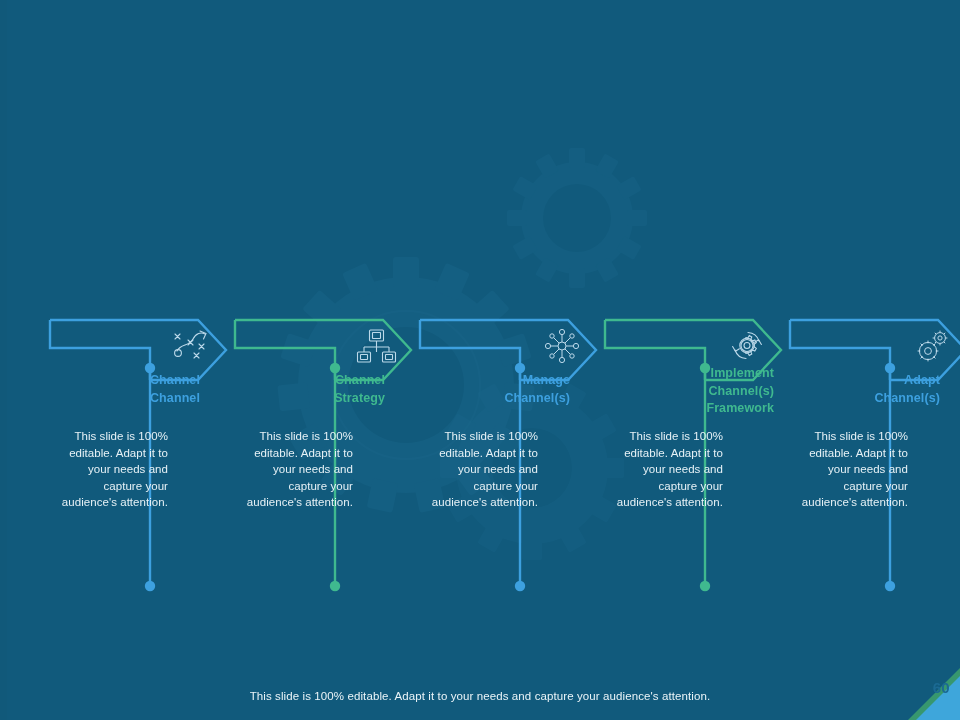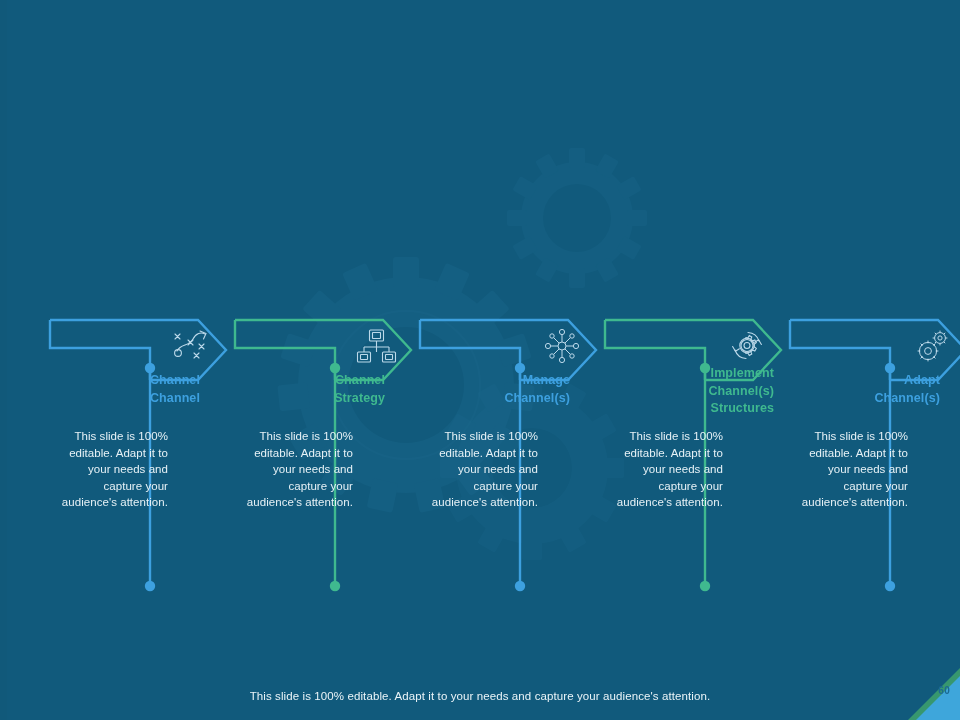--- a/index.html
+++ b/index.html
@@ -114,21 +114,21 @@
     bottom: 0;
     width: 80px;
     height: 52px;
     z-index: 6;
   }
   #page-number {
     position: absolute;
     right: 10px;
     bottom: 24px;
     z-index: 7;
-    font-size: 10px;
+    font-size: 15px;
     color: #1b6a93;
     font-weight: bold;
     letter-spacing: 0.3px;
   }
 </style>
 </head>
 <body>
 
 <div id="slide">
 
@@ -323,21 +323,21 @@
           <circle cx="23" cy="20.5" r="3"></circle>
           <path d="M11,25 A12.5,12.5 0 0,0 22,33.5"></path>
           <path d="M8.6,21.5 L11.4,26.2 L15.4,23.8"></path>
           <path d="M35,16 A12.5,12.5 0 0,0 24,7.5"></path>
           <path d="M37.4,19.5 L34.6,14.8 L30.6,17.2"></path>
         </g>
       </svg>
       <div class="step-heading c-green tall" style="left:22px;">
         <div>Implement</div>
         <div>Channel(s)</div>
-        <div>Structures</div>
+        <div>Framework</div>
       </div>
       <div class="step-body" style="left:22px;">This slide is 100% editable.  Adapt it to your needs and capture your audience's attention.</div>
     </div>
 
     <div class="step" style="left:762px;">
       <svg class="step-svg" viewBox="0 0 200 290">
         <path d="M12,10 L160,10 L188,40 L160,70 L112,70" fill="none" stroke="#3da0df" stroke-width="2.4" stroke-linejoin="miter"></path>
         <path d="M12,10 L12,38 L112,38 L112,70" fill="none" stroke="#3da0df" stroke-width="2.4"></path>
         <path d="M112,58 L112,276" fill="none" stroke="#3da0df" stroke-width="2.4"></path>
         <circle cx="112" cy="58" r="5.2" fill="#3da0df"></circle>

